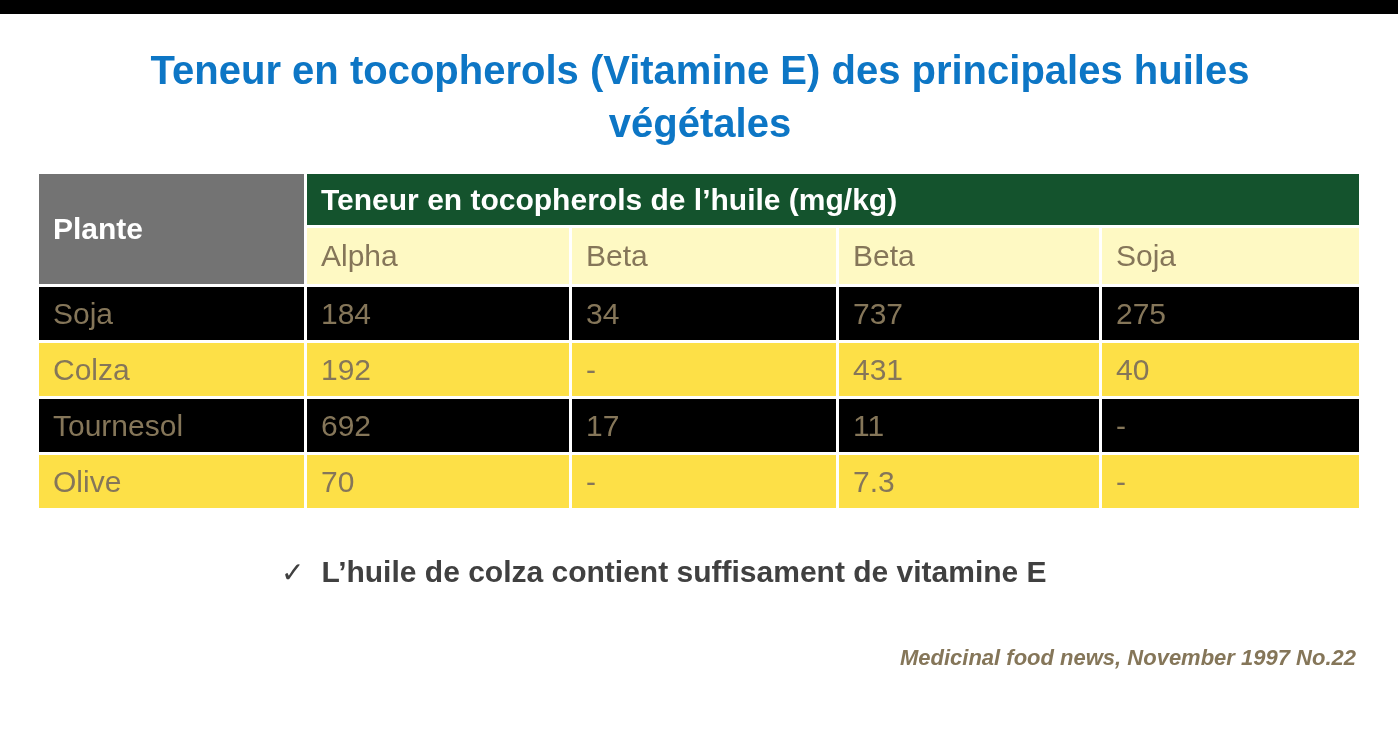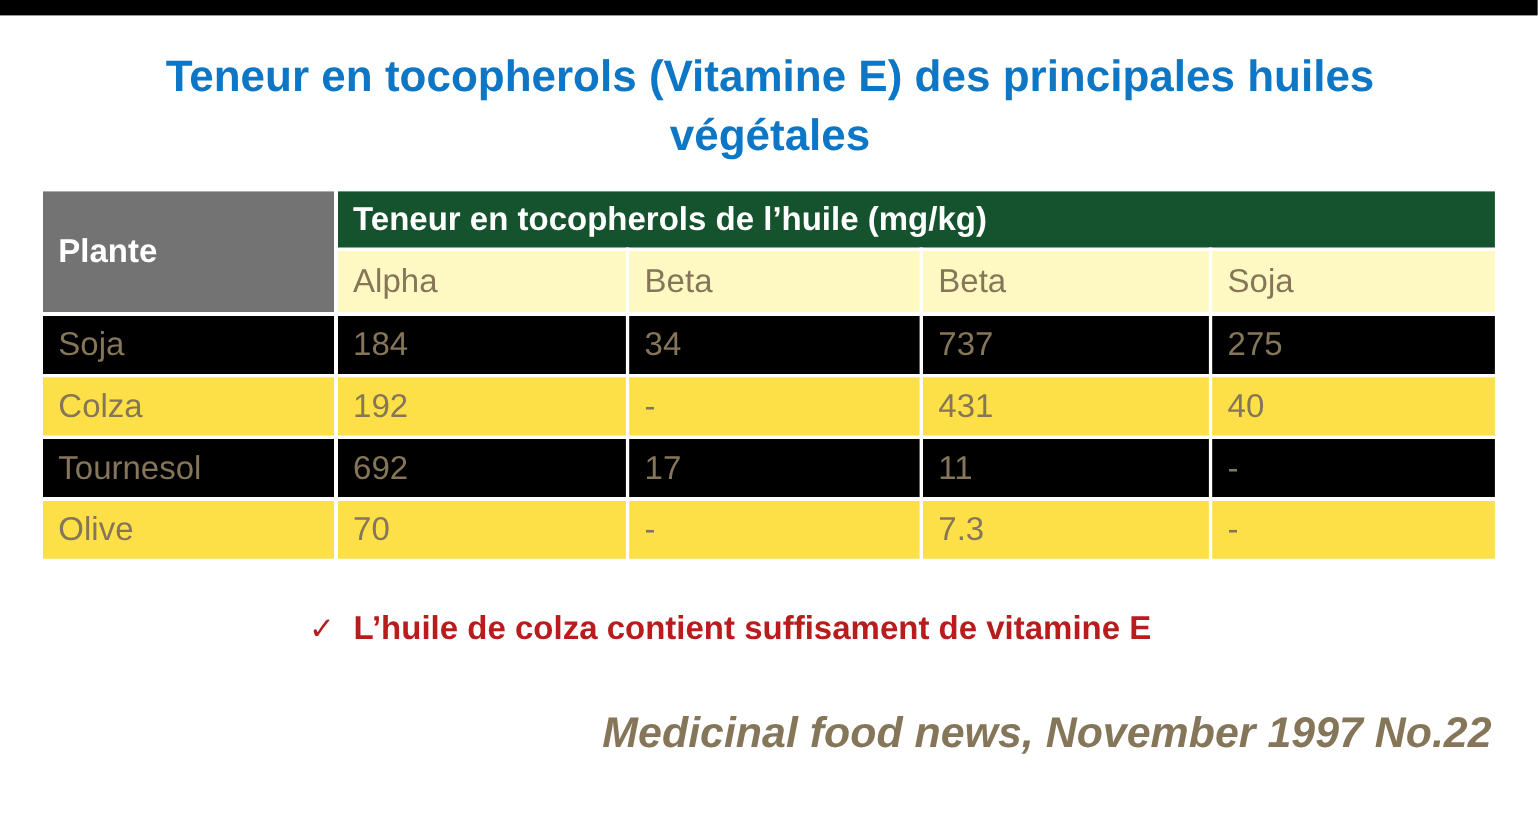--- a/index.html
+++ b/index.html
@@ -69,31 +69,31 @@
     font-weight: 400;
     height: 53px;
   }
   tr.data-row.odd td  { background: #000000; }
   tr.data-row.even td { background: #fde047; }
 
   .note-line {
     margin: 44px 0 0 281px;
     font-size: 30px;
     font-weight: 700;
-    color: #b91c1c;
+    color: #404040;
   }
   .note-line .check-icon {
     font-weight: 400;
     font-size: 28px;
     margin-right: 17px;
   }
   .citation-line {
     margin: 56px 42px 0 0;
     text-align: right;
-    font-size: 39px;
+    font-size: 22px;
     font-weight: 700;
     font-style: italic;
     color: #857659;
   }
 </style>
 </head>
 <body>
 
 <div class="topbar"></div>
 

